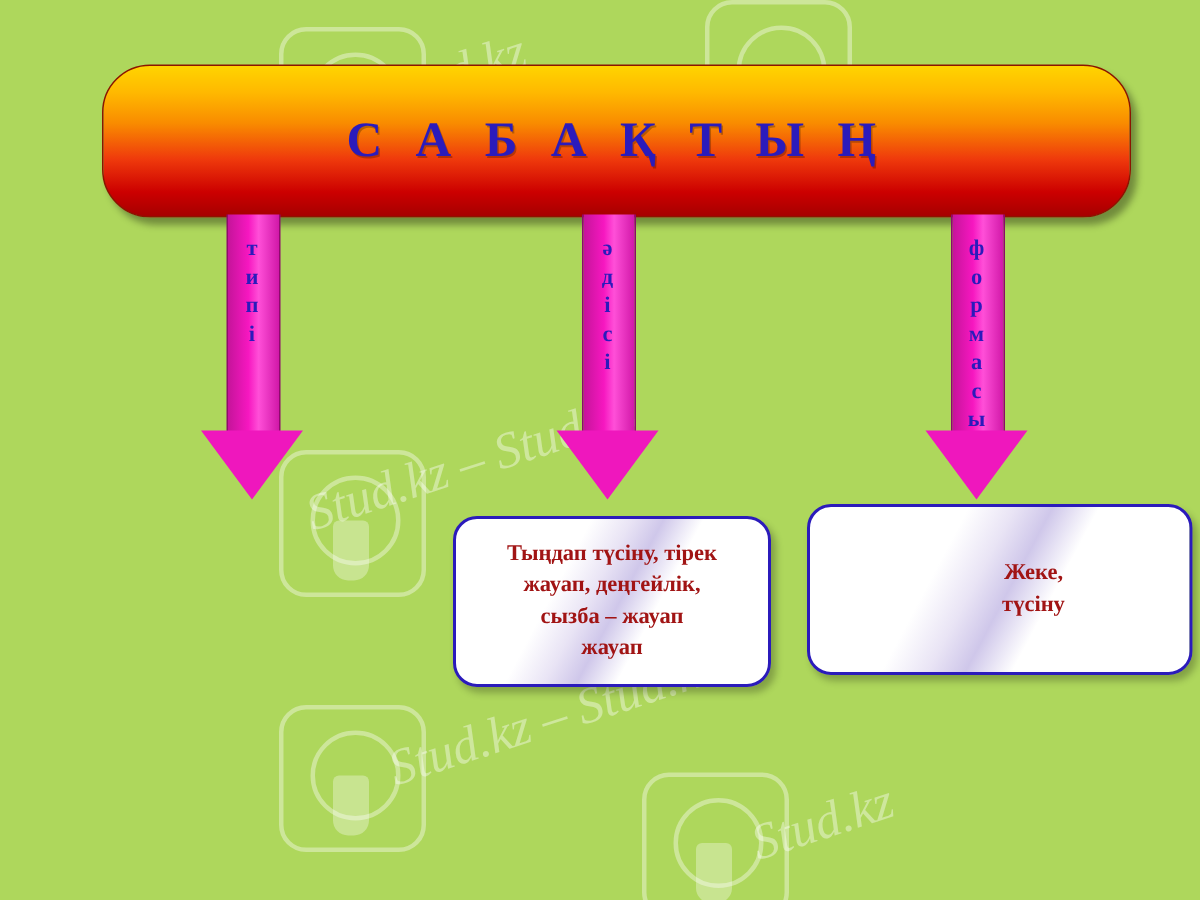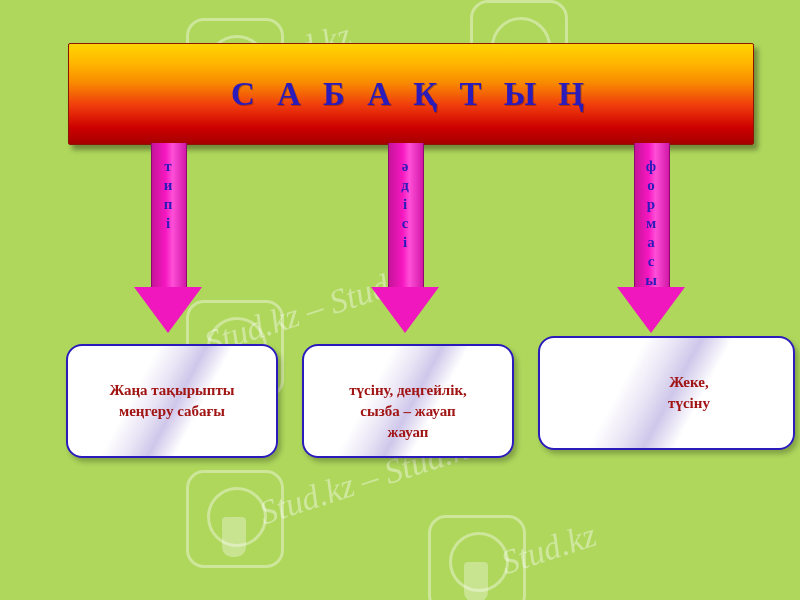--- a/index.html
+++ b/index.html
@@ -61,21 +61,21 @@
     border-radius: 4px 4px 10px 10px;
   }
 
   
   .title-banner {
     position: absolute;
     left: 68px;
     top: 43px;
     width: 684px;
     height: 100px;
-    border-radius: 2px;
+    border-radius: 32px;
     background: linear-gradient(to bottom,
         #ffd400 0%, #ffb800 18%, #f98c00 38%,
         #ef3a0c 62%, #cc0000 84%, #a60000 100%);
     box-shadow: 4px 5px 5px rgba(0,0,0,0.35);
     border: 1px solid #8a1500;
     display: flex;
     align-items: center;
     justify-content: center;
   }
   .title-text {
@@ -206,31 +206,25 @@
       <span>ф</span>
       <span>о</span>
       <span>р</span>
       <span>м</span>
       <span>а</span>
       <span>с</span>
       <span>ы</span>
     </div>
   </div>
 
-  <div class="box" style="left:66px; top:344px; width:208px; height:110px;">
-    <div class="box-text">
-      <span>Жаңа тақырыпты</span><br>
-      <span>меңгеру сабағы</span>
-    </div>
-  </div>
 
   <div class="box" style="left:302px; top:344px; width:208px; height:110px;">
     <div class="box-text">
-      <br>
-      <span>түсіну, деңгейлік,</span><br>
+      <span>Тыңдап түсіну, тірек</span><br>
+      <span>жауап, деңгейлік,</span><br>
       <span>сызба – жауап</span><br>
       <span>жауап</span>
     </div>
   </div>
 
   <div class="box" style="left:538px; top:336px; width:208px; height:110px;padding-left:45px;">
     <div class="box-text">
       <span>Жеке,</span><br>
       <span>түсіну</span>
     </div>

